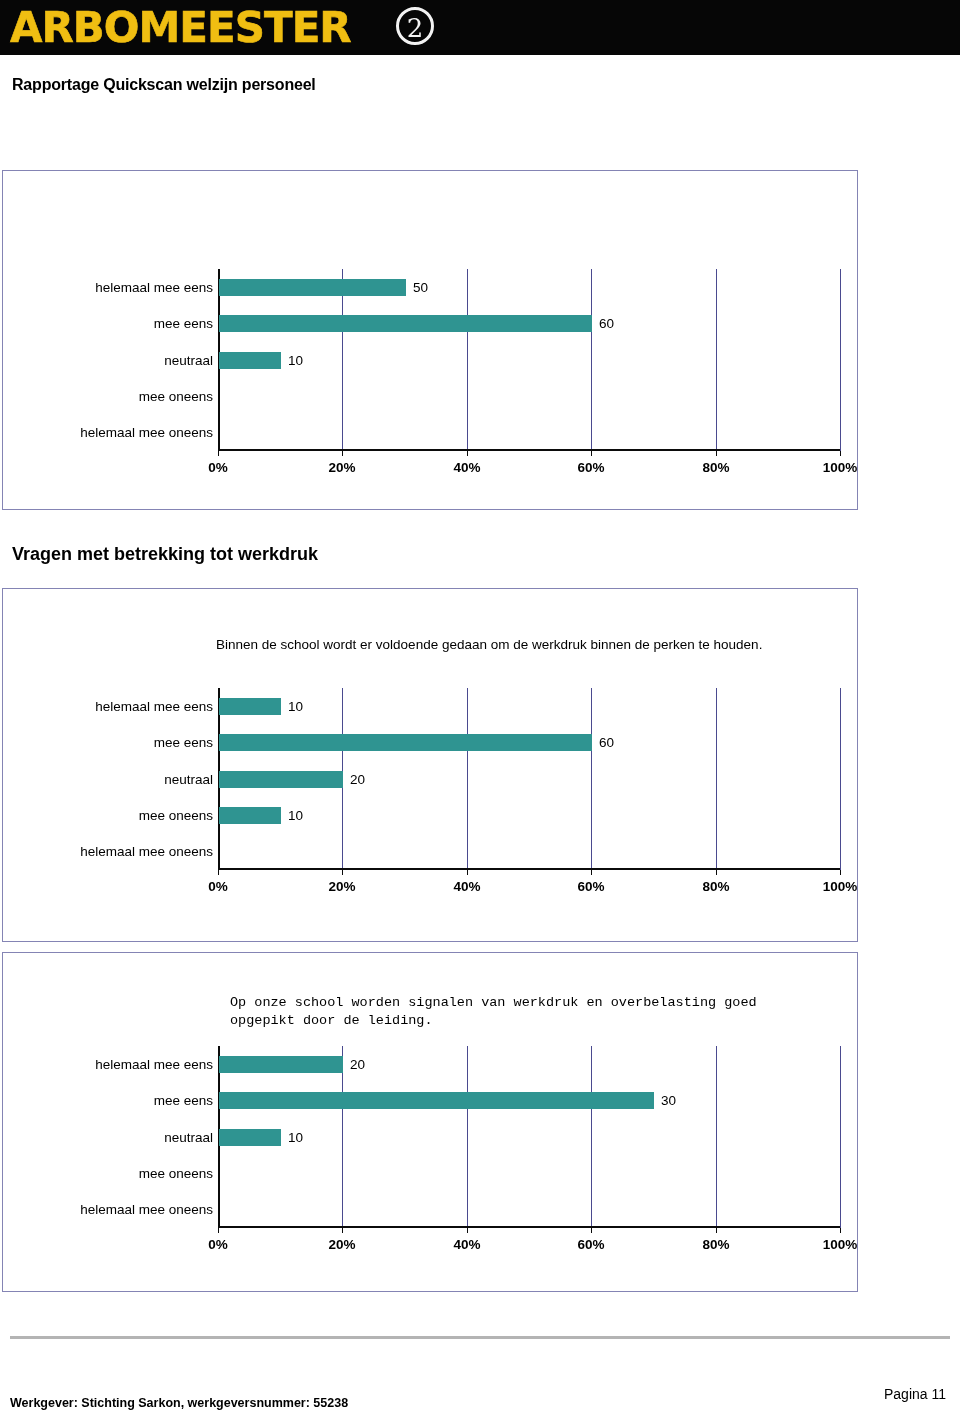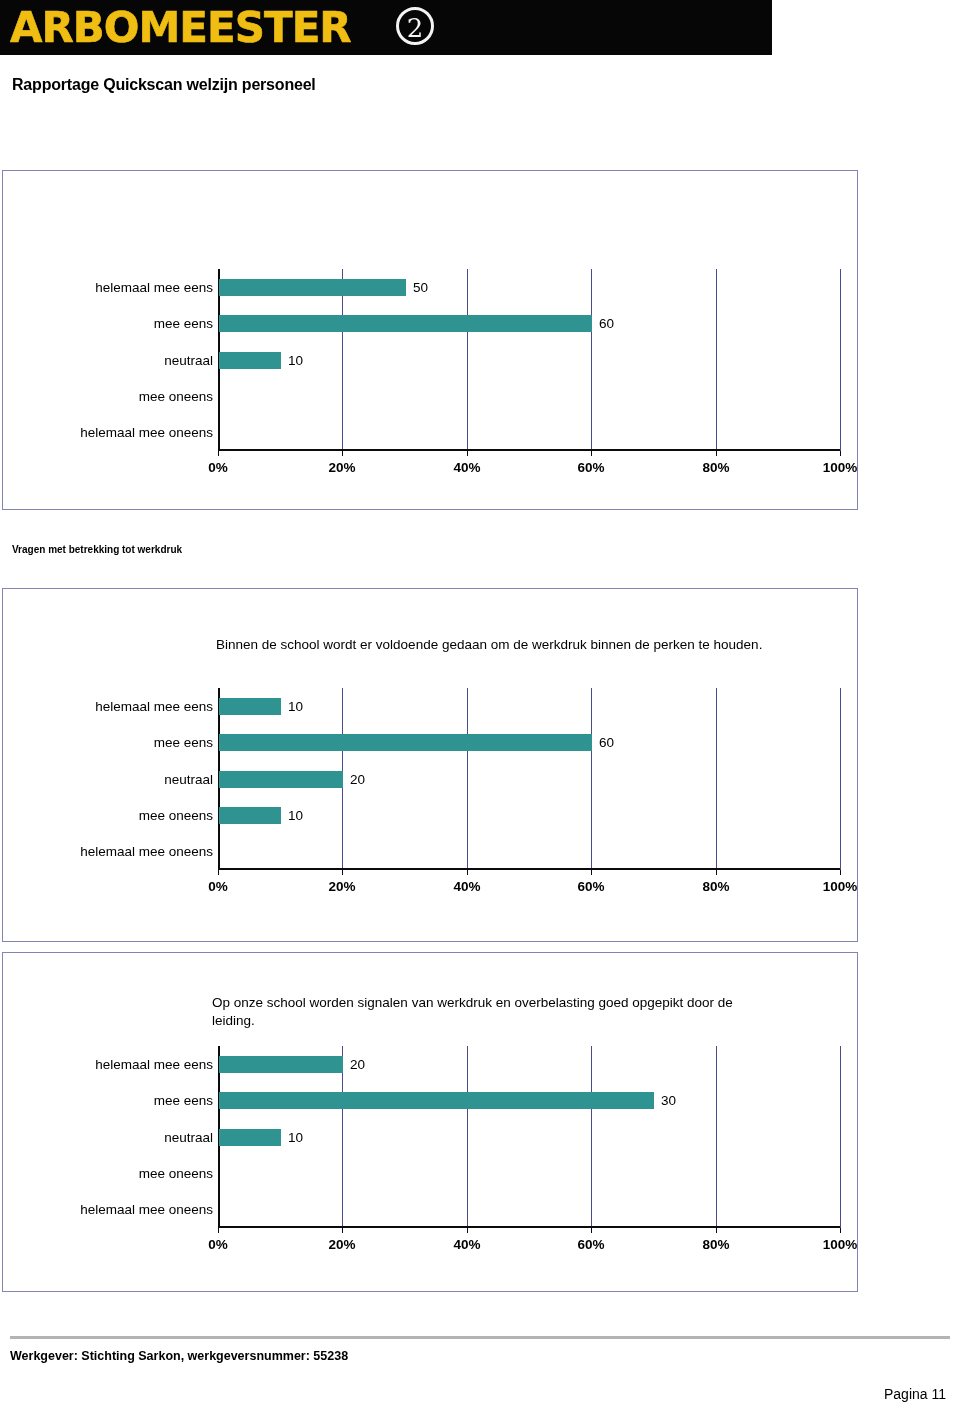--- a/index.html
+++ b/index.html
@@ -13,21 +13,21 @@
     position: relative;
     font-family: "Liberation Sans", sans-serif;
     color: #000000;
     overflow: hidden;
   }
 
   
   .logo-bar {
     position: absolute;
     left: 0; top: 0;
-    width: 772px; height: 55px;
+    width: 960px; height: 55px;
     background: #060606;
     overflow: hidden;
   }
   .logo-wordmark {
     position: absolute;
     left: 10px; top: 2px;
     font-family: "DejaVu Sans", sans-serif;
     font-weight: bold;
     font-size: 42px;
     letter-spacing: -1px;
@@ -58,21 +58,21 @@
     left: 12px; top: 76px;
     font-size: 16px;
     font-weight: bold;
     letter-spacing: -0.2px;
     white-space: nowrap;
   }
 
   
   .section-heading {
     position: absolute;
-    font-size: 10px;
+    font-size: 18px;
     font-weight: bold;
     white-space: nowrap;
   }
 
   
   .chart-box {
     position: absolute;
     border: 1px solid #8484B4;
     background: #ffffff;
     box-sizing: border-box;
@@ -146,21 +146,21 @@
     width: 940px; height: 3px;
     background: #b4b4b4;
   }
   .footer-lines {
     position: absolute;
     left: 10px; top: 1348px;
     font-size: 12.5px;
     line-height: 16.5px;
     font-weight: bold;
   }
-  .footer-lines div { white-space: nowrap; }
+  .footer-lines div { white-space: nowrap; margin-top: 47px; }
   .page-number {
     position: absolute;
     right: 14px; top: 1386px;
     font-size: 14px;
     white-space: nowrap;
   }
 </style>
 </head>
 <body>
 
@@ -237,21 +237,21 @@
       <div class="cat-label" style="left: 15px; top: 218px; width: 195px;">mee oneens</div>
       <div class="cat-label" style="left: 15px; top: 254px; width: 195px;">helemaal mee oneens</div>
       <div class="xtick-label" style="left: 185px; top: 290px; width: 60px;">0%</div>
       <div class="xtick-label" style="left: 309px; top: 290px; width: 60px;">20%</div>
       <div class="xtick-label" style="left: 434px; top: 290px; width: 60px;">40%</div>
       <div class="xtick-label" style="left: 558px; top: 290px; width: 60px;">60%</div>
       <div class="xtick-label" style="left: 683px; top: 290px; width: 60px;">80%</div>
       <div class="xtick-label" style="left: 807px; top: 290px; width: 60px;">100%</div>
     </div>
     <div class="chart-box" style="left: 2px; top: 952px; width: 856px; height: 340px;">
-      <div class="chart-title" style="left: 209px; top: 41px; width: 560px;">Op onze school worden signalen van werkdruk en overbelasting goed opgepikt door de leiding.</div>
+      <div class="chart-title" style="left: 227px; top: 41px; width: 560px; font-family: Liberation Mono, monospace;">Op onze school worden signalen van werkdruk en overbelasting goed opgepikt door de leiding.</div>
       <div class="plot" style="left: 215px; top: 93px; width: 622px; height: 182px;">
         <div class="gridline" style="left: 124px;"></div>
         <div class="gridline" style="left: 249px;"></div>
         <div class="gridline" style="left: 373px;"></div>
         <div class="gridline" style="left: 498px;"></div>
         <div class="gridline" style="left: 622px;"></div>
         <div class="axis-y"></div>
         <div class="axis-x"></div>
         <div class="tick-mark" style="left: 0px; top: 182px;"></div>
         <div class="tick-mark" style="left: 124px; top: 182px;"></div>

